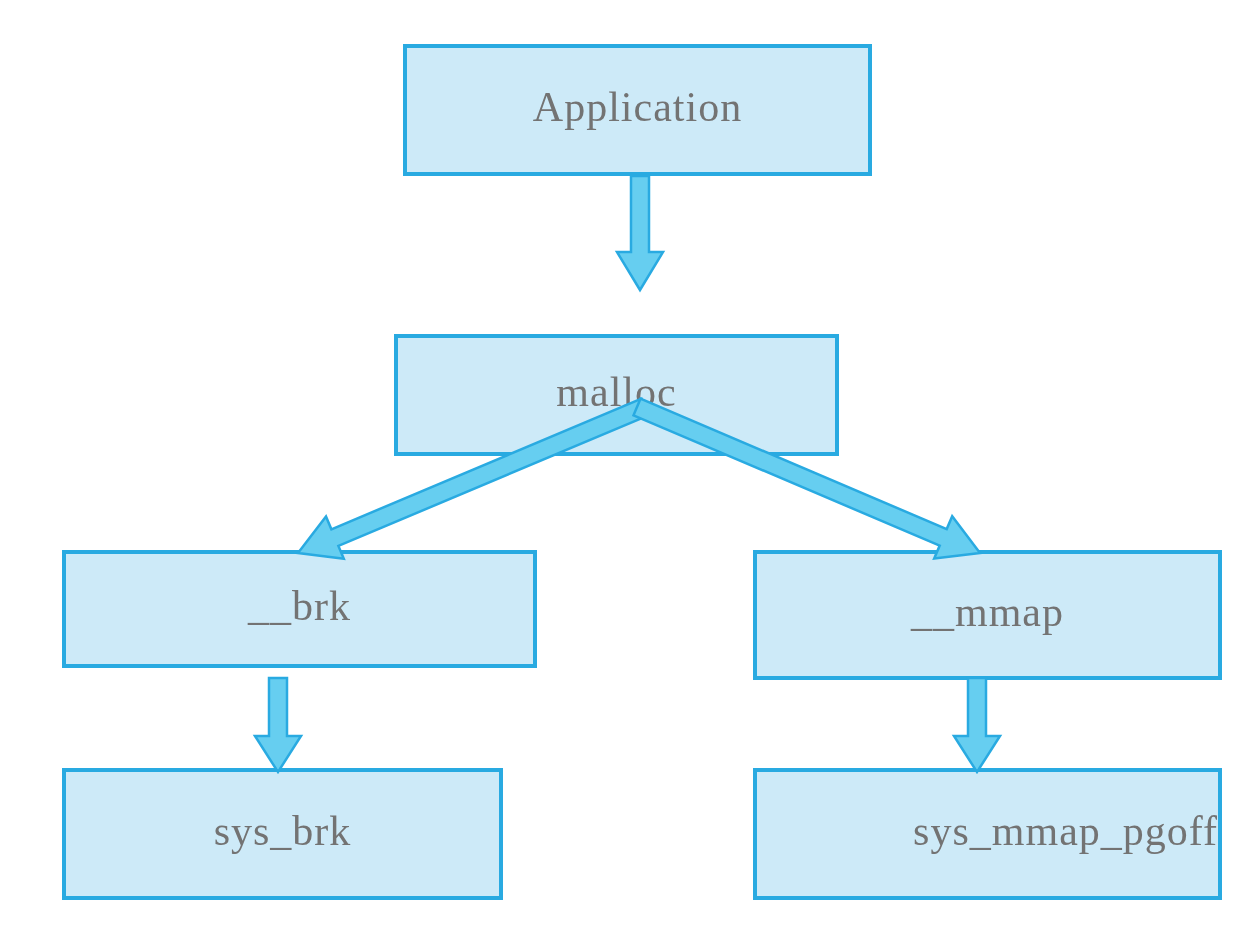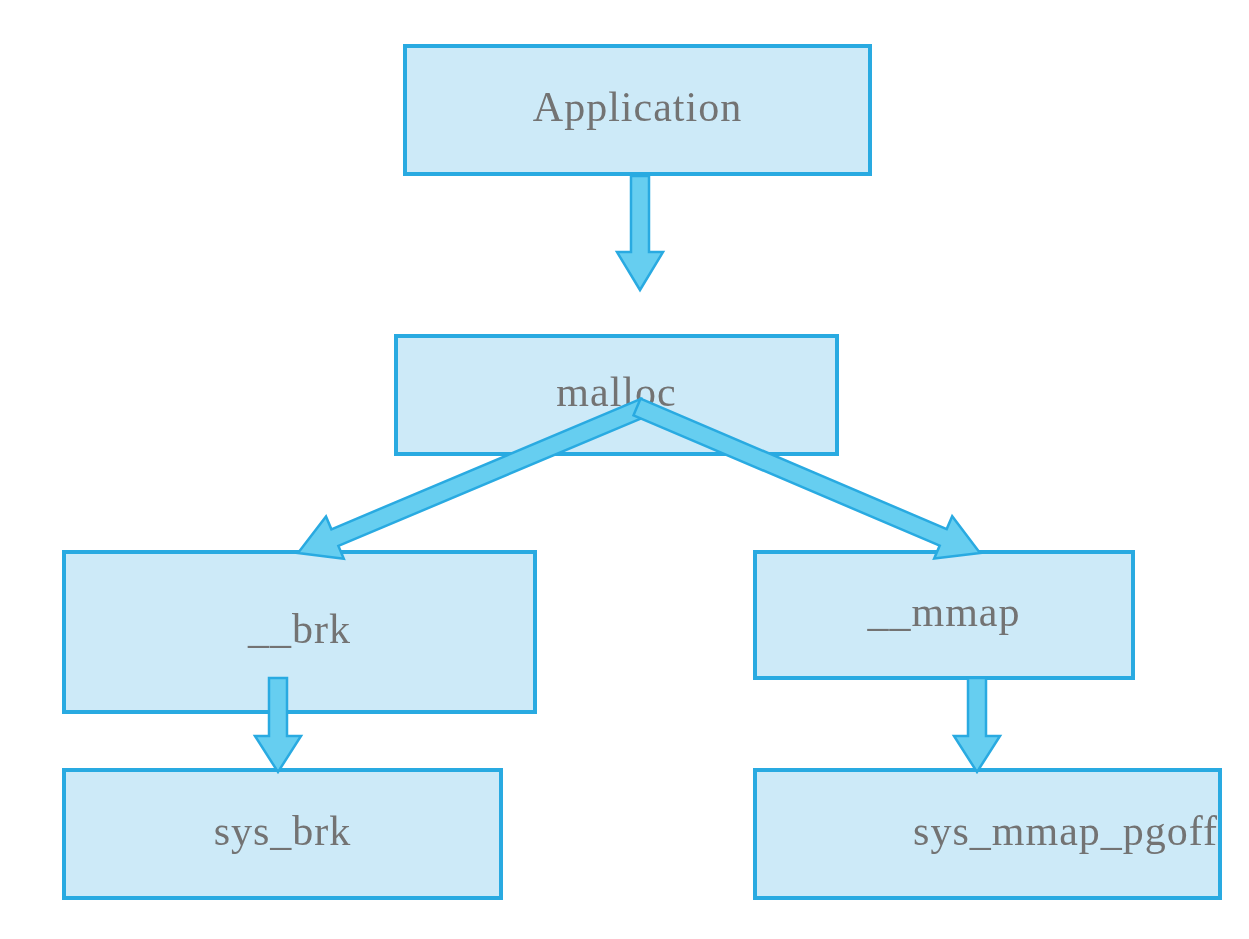--- a/index.html
+++ b/index.html
@@ -28,22 +28,22 @@
   .node .label {
     color: #737373;
     font-size: 42px;
     letter-spacing: 1px;
     white-space: nowrap;
     line-height: 1;
     padding-bottom: 6px;
   }
   .node-application { left: 403px; top: 44px;  width: 469px; height: 132px; }
   .node-malloc      { left: 394px; top: 286px; width: 445px; height: 122px; margin-top: 48px; }
-  .node-brk         { left: 62px;  top: 550px; width: 475px; height: 164px; }
-  .node-mmap        { left: 753px; top: 550px; width: 382px; height: 130px; }
+  .node-brk         { left: 62px;  top: 550px; width: 475px; height: 118px; }
+  .node-mmap        { left: 753px; top: 550px; width: 469px; height: 130px; }
   .node-sys-brk     { left: 62px;  top: 768px; width: 441px; height: 132px; }
   .node-sys-mmap    { left: 753px; top: 768px; width: 469px; height: 132px; justify-content: flex-end; }
 
   .arrow-layer {
     position: absolute;
     left: 0; top: 0;
     width: 1249px;
     height: 939px;
     z-index: 3;
     pointer-events: none;

